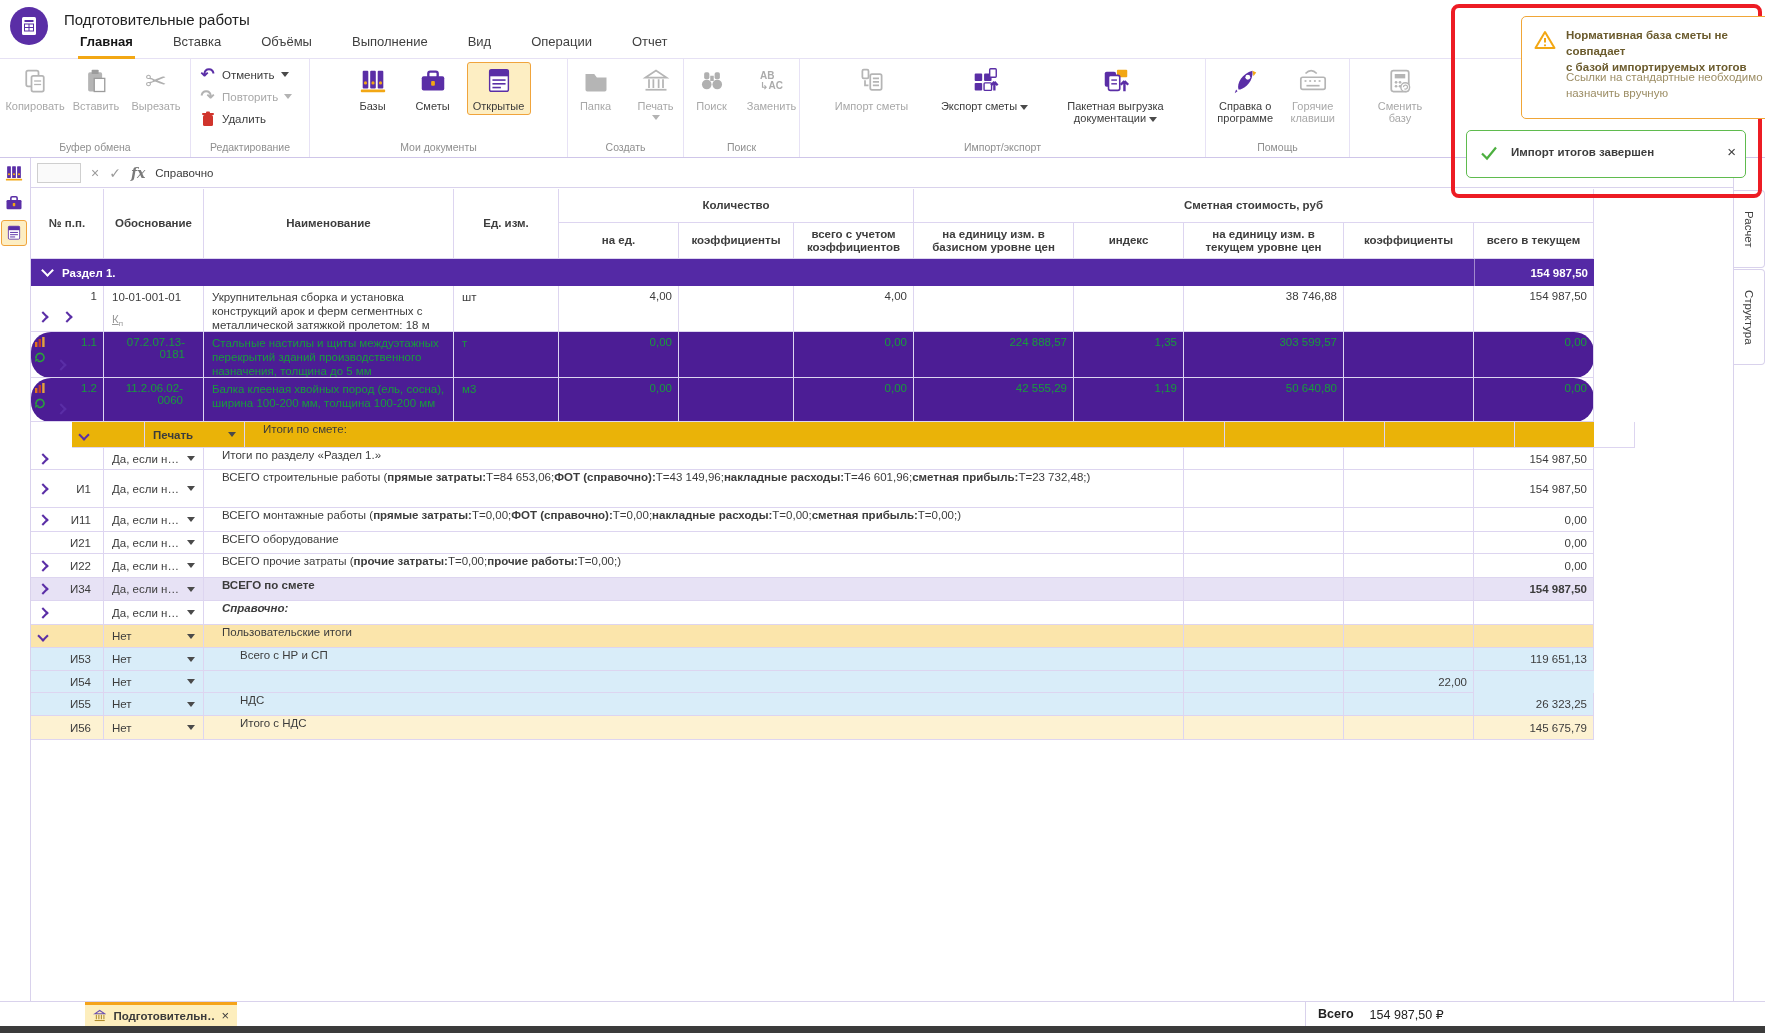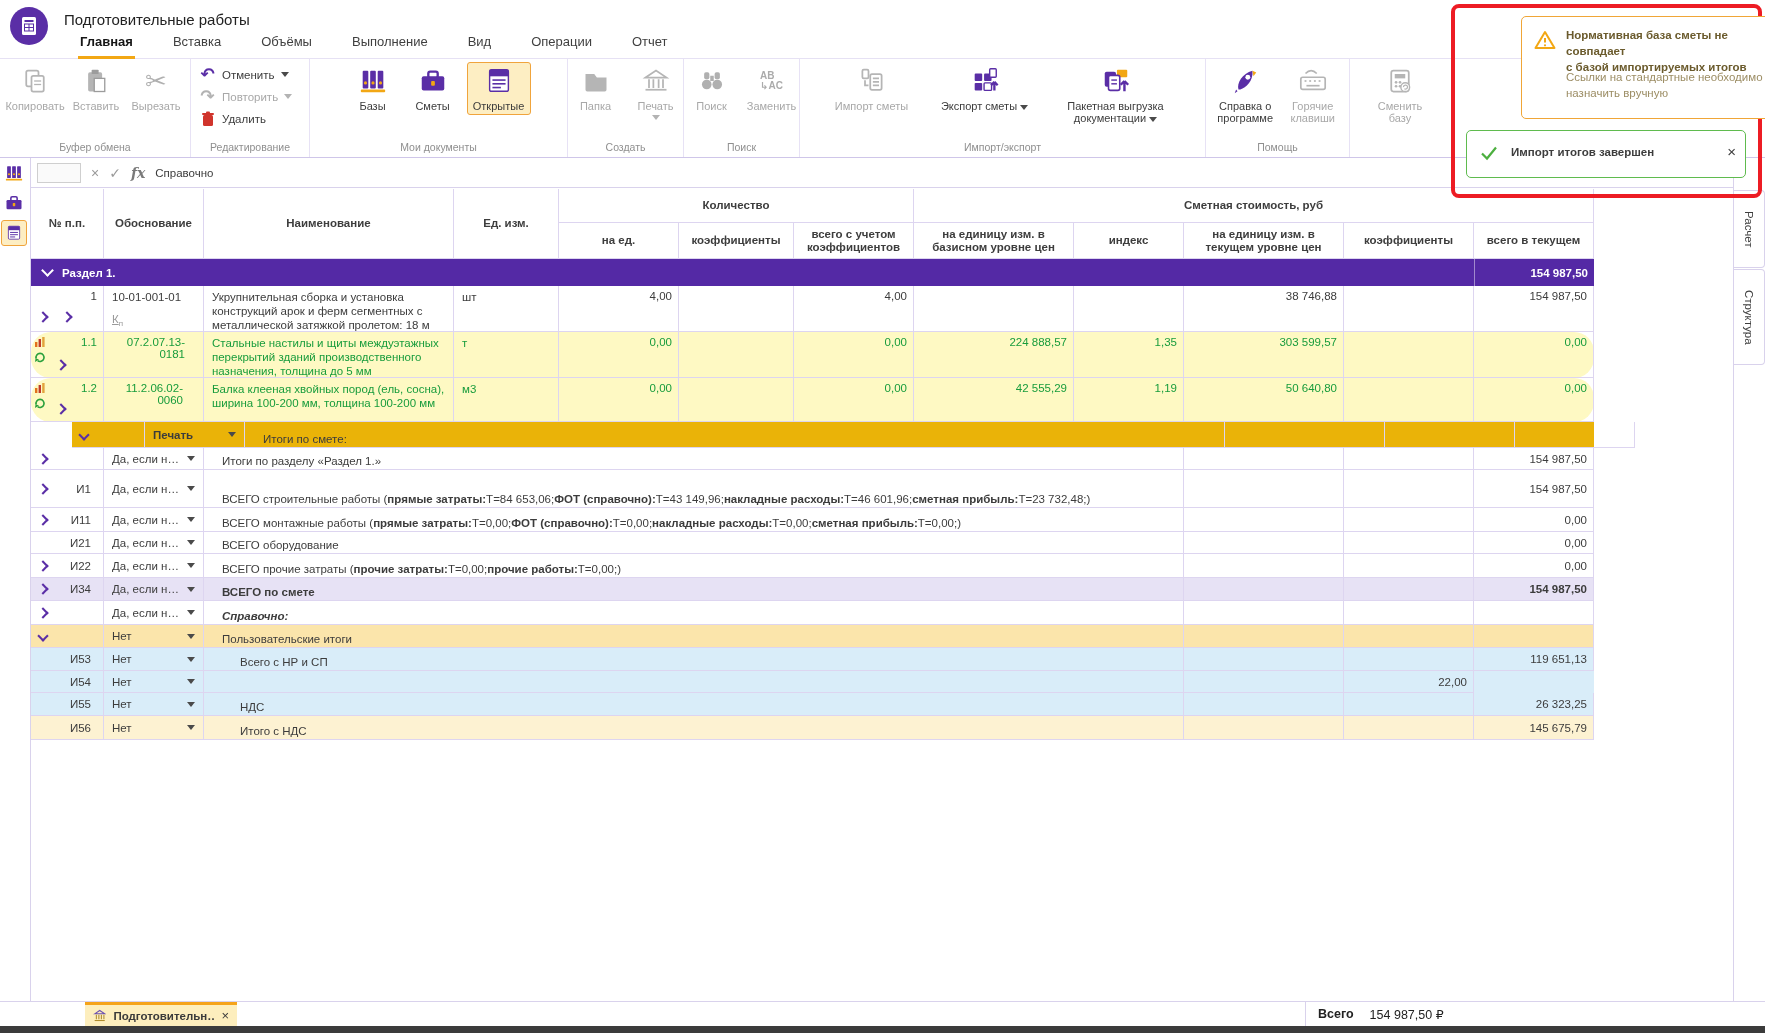--- a/index.html
+++ b/index.html
@@ -58,39 +58,39 @@
   .c{border-right:1px solid #ddd5f0;border-bottom:1px solid #ddd5f0;box-sizing:border-box;overflow:hidden;position:relative;}
   .hc{display:flex;align-items:center;justify-content:center;text-align:center;font-weight:700;color:#3d3d3d;
       font-size:11.5px;line-height:13px;padding:2px 4px;}
   .hs{grid-row:span 2;}
   .gq{grid-column:5/span 3;}
   .gc{grid-column:8/span 5;}
   #thead{grid-template-rows:34px 36px;}
   .num{ text-align:right;padding:4px 6px 0 2px;font-size:11.5px;}
   .txt{ padding:4px 4px 0 8px;font-size:11.5px;line-height:14px;}
   .green{color:#189c3c;}
-  .pink{background:#fef9c3;border-radius:20px;}
+  .pink{background:#4c1d95;border-radius:20px;}
   .secrow{height:27px;background:#5429a5;color:#fff;font-weight:700;}
   .sec-main{grid-column:1/span 11;display:flex;align-items:center;gap:10px;padding-left:12px;}
   .sec-total{display:flex;align-items:center;justify-content:flex-end;padding-right:6px;border-left:1px solid rgba(255,255,255,.45);}
   .chr{display:inline-block;width:6px;height:6px;border-right:2px solid #5a2ea6;border-bottom:2px solid #5a2ea6;
        transform:rotate(-45deg);flex:none;}
   .chr.w{border-color:#fff;transform:rotate(45deg);width:7px;height:7px;margin-top:-4px;}
   .chd{transform:rotate(45deg);}
   .code-gray{color:#9a9a9a;margin-top:8px;text-decoration:underline;}
   .itm-icons{position:absolute;left:3px;top:4px;display:flex;flex-direction:column;gap:3px;align-items:flex-start;}
   .itm-chev{position:absolute;left:26px;bottom:8px;}
   .r1-chevs{position:absolute;left:8px;bottom:10px;display:flex;gap:16px;}
   
   .trow .c{border-color:#ddd5f0;}
   .t-c1{display:flex;align-items:center;padding-left:8px;gap:6px;}
   .t-code{margin-left:auto;margin-right:12px;}
   .t-print{display:flex;align-items:center;padding:0 8px;}
   .t-print .tri{margin-left:auto;}
-  .t-text{display:flex;align-items:flex-end;padding-left:18px;line-height:15px;padding-right:10px;}
+  .t-text{display:flex;align-items:flex-start;padding-left:18px;line-height:15px;padding-right:10px;}
   .t-text.ind{padding-left:36px;}
   .t-total{display:flex;align-items:center;justify-content:flex-end;padding-right:6px;}
   .bg-lav{background:#eab308;margin-left:41px;} .bg-lav2{background:#e7e2f5;}
   .bg-yel{background:#fbe5ab;} .bg-blue{background:#d9edf9;} .bg-cream{background:#fdf2d2;}
   .bold{font-weight:700;}
   
   #side-border{position:absolute;left:1733px;top:158px;width:1px;height:843px;background:#d9d2ec;}
   .side-tab{position:absolute;left:1734px;width:30px;background:#fff;border:1px solid #d9d2ec;border-left:none;
             display:flex;align-items:center;justify-content:center;writing-mode:vertical-rl;
             font-size:11.5px;color:#3d3d3d;border-radius:0 4px 4px 0;}

